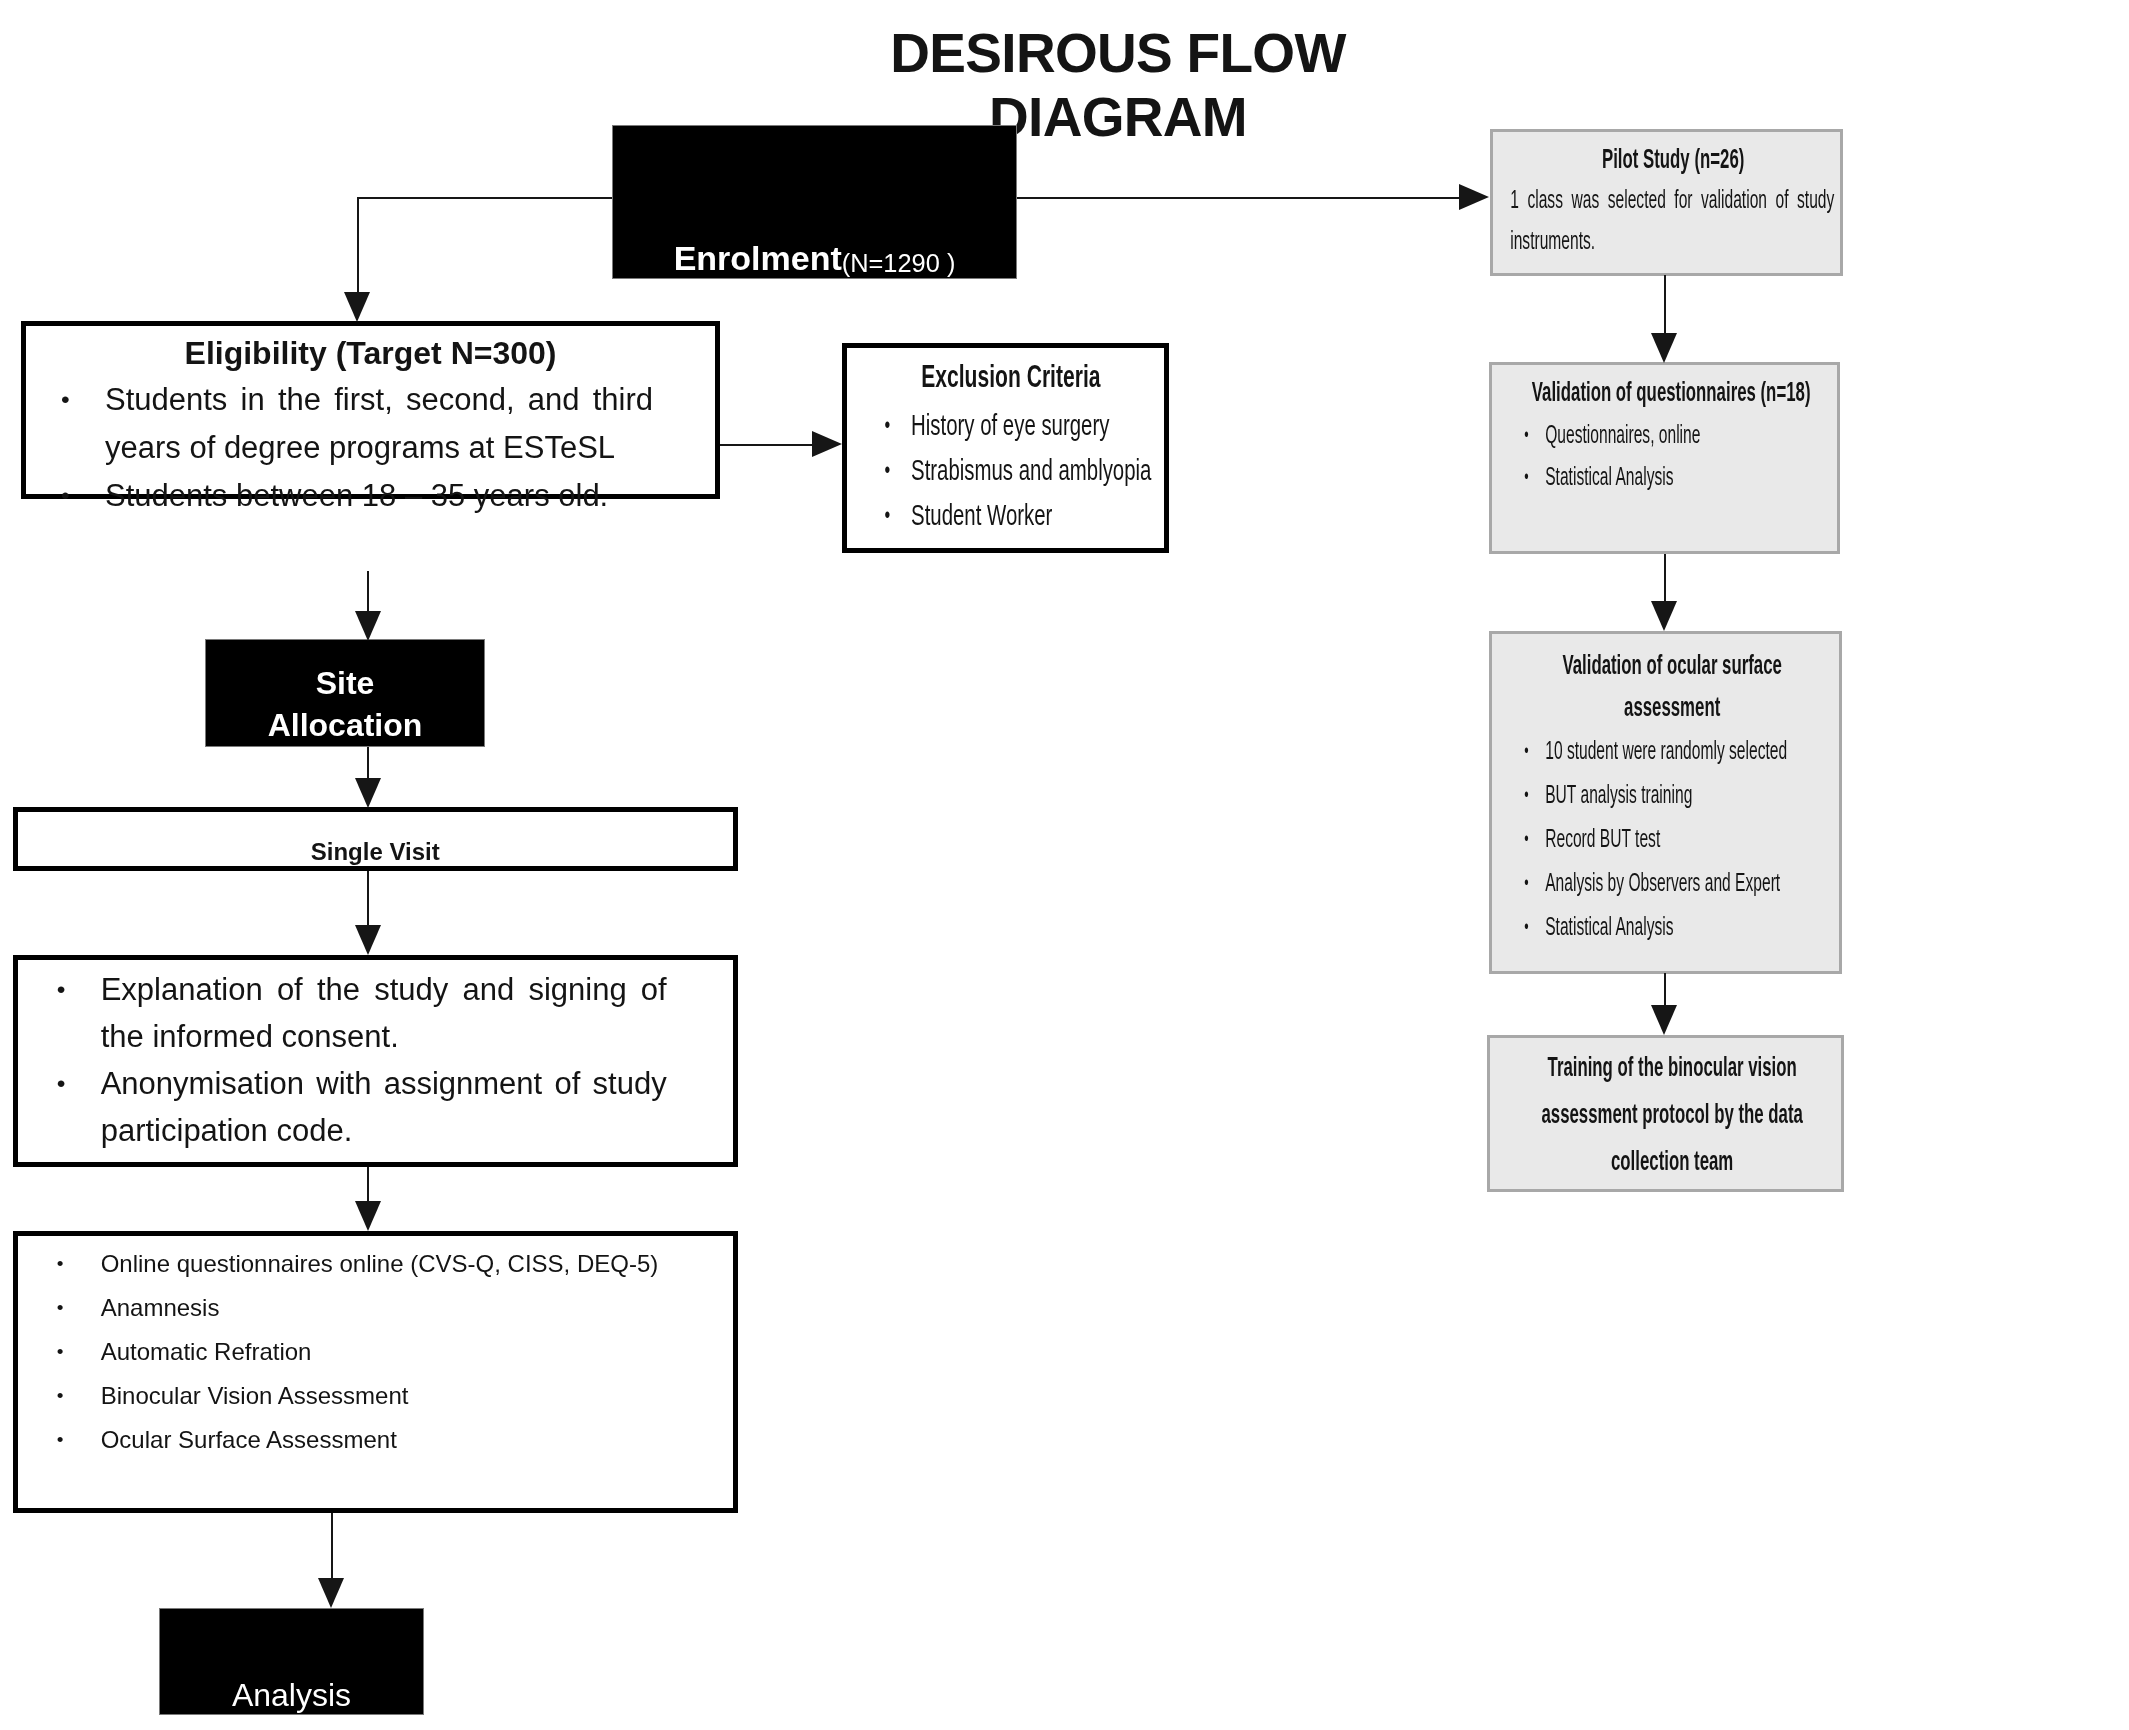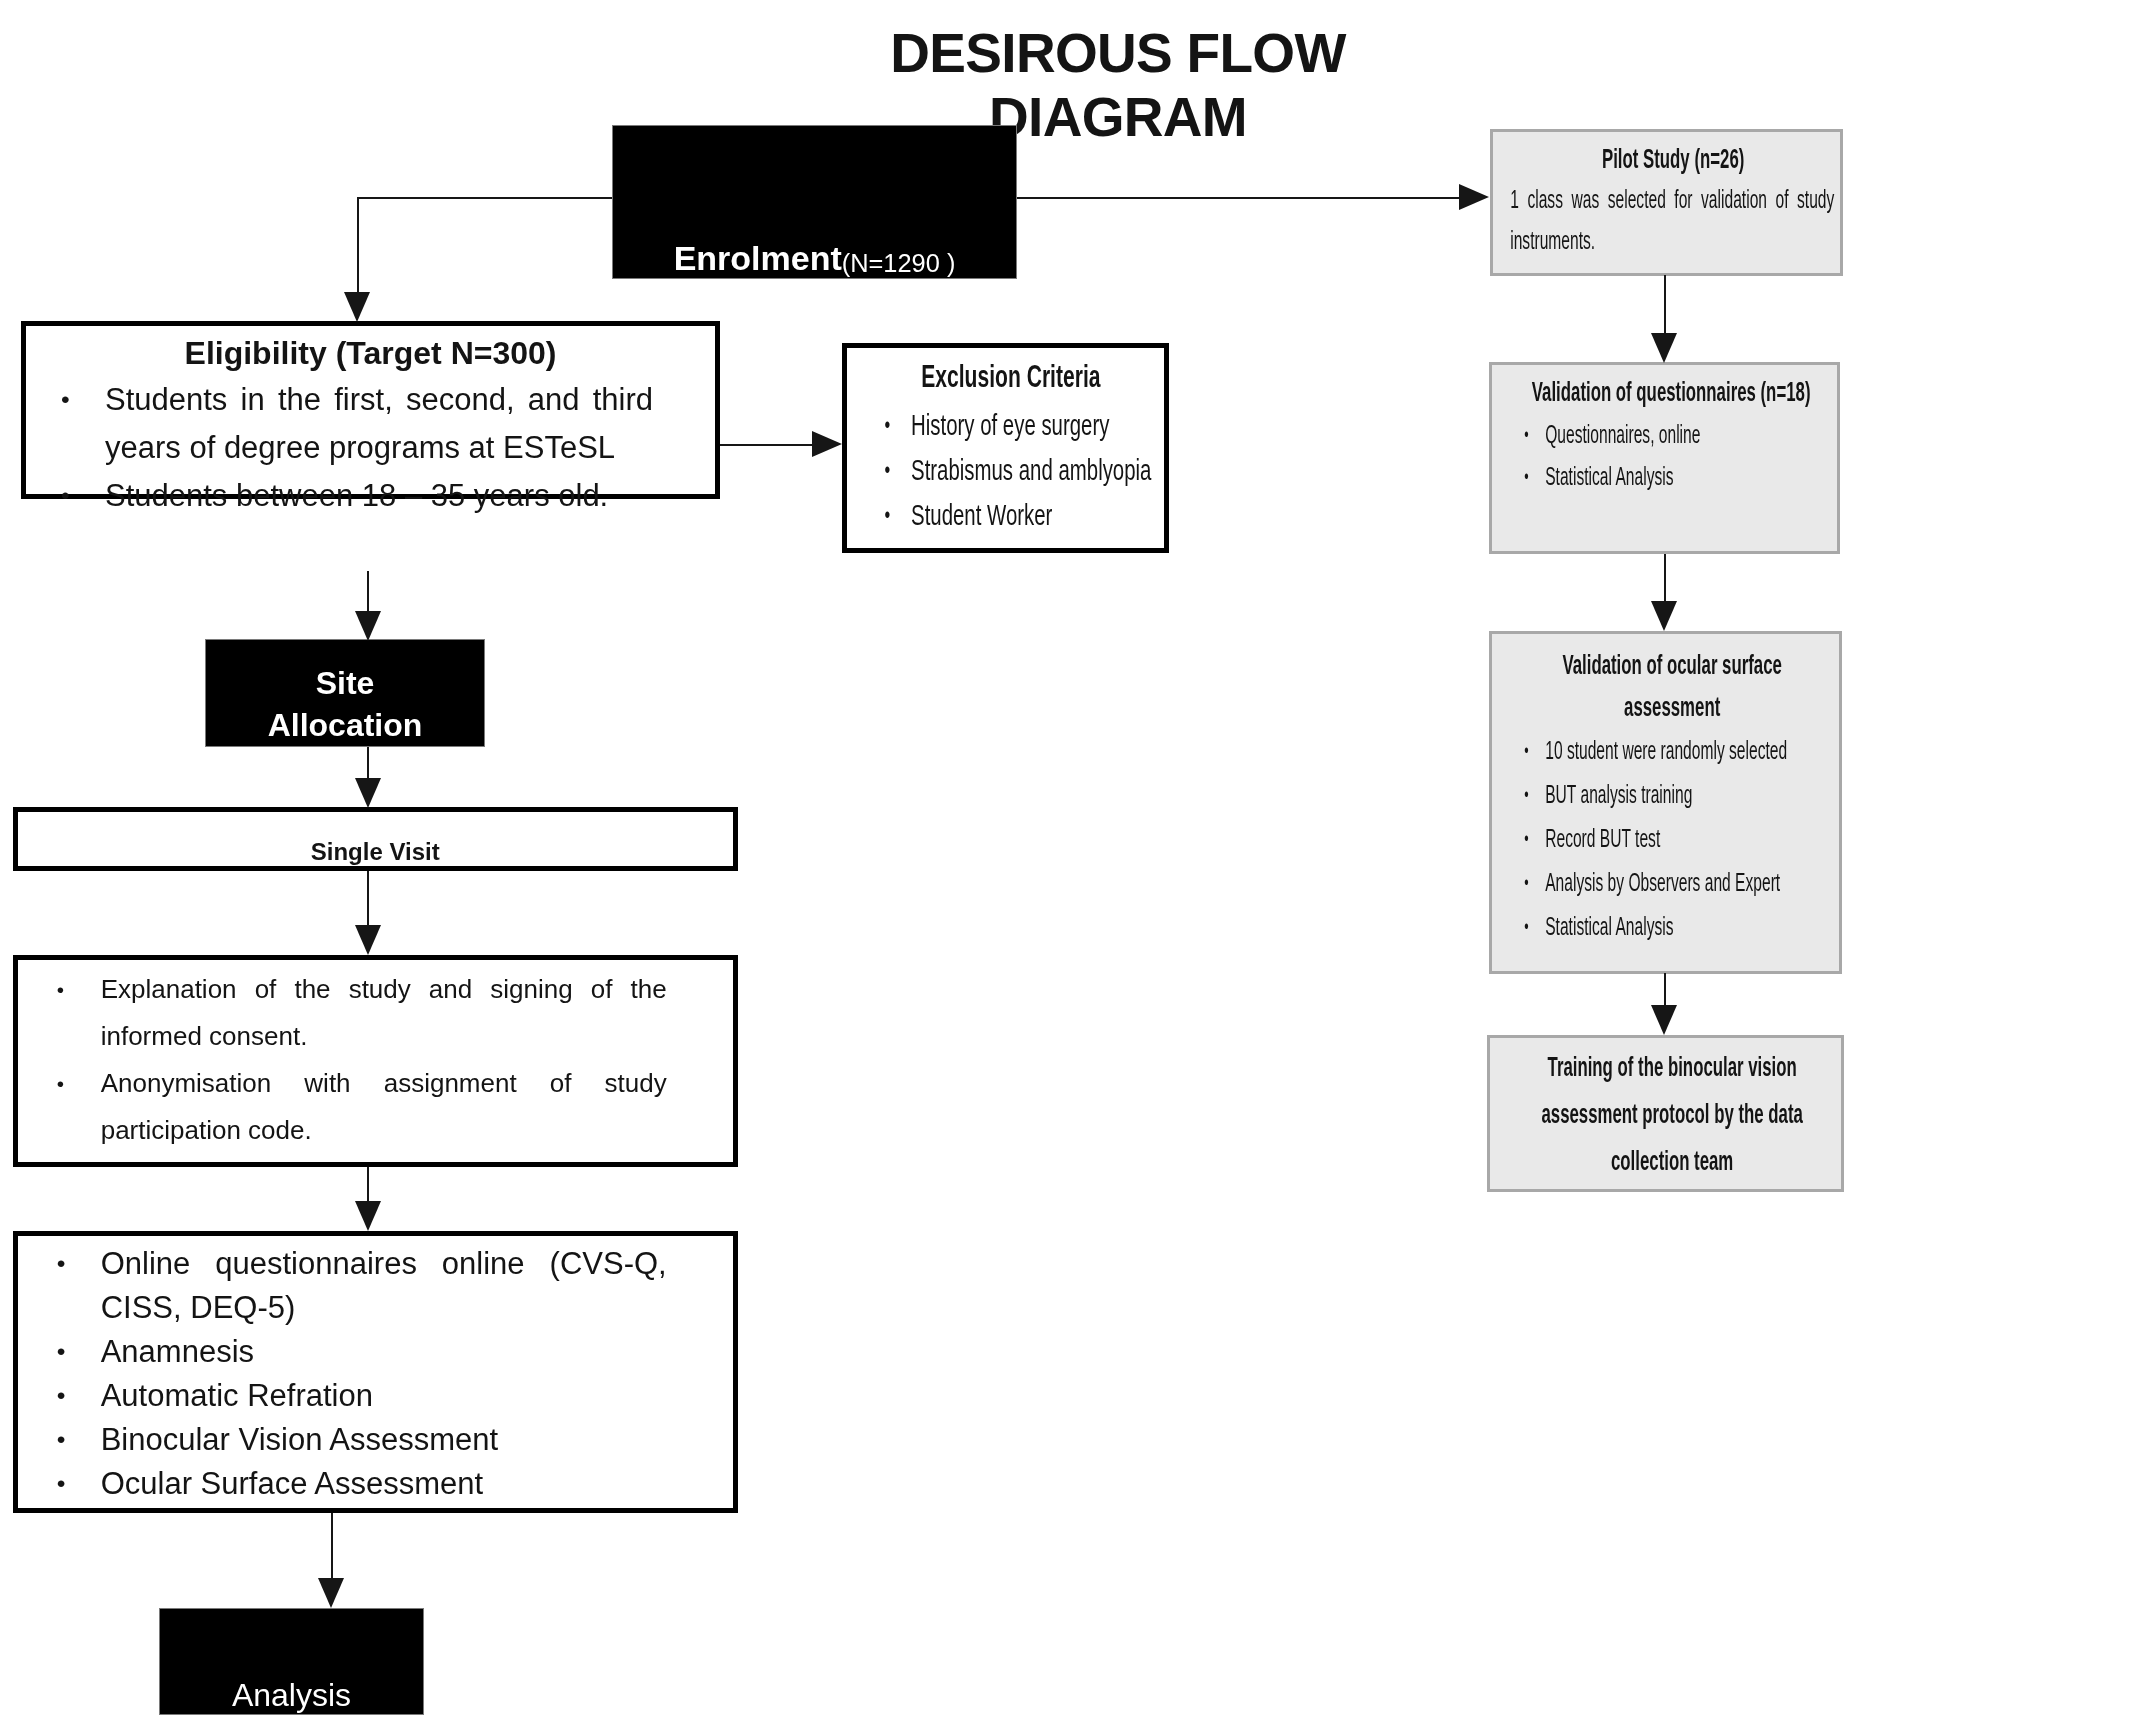--- a/index.html
+++ b/index.html
@@ -43,22 +43,22 @@
   #n-elig .ttl { font-size:32px; font-weight:bold; text-align:center; line-height:40px; margin:7px 0 2.8px; }
 
   #n-excl { left:842px; top:343px; width:327px; height:210px; font-size:30px; line-height:45px; padding-left:11.3px; }
   #n-excl .ttl { font-size:31px; line-height:40px; margin:8.5px 0 5.6px; }
 
   #n-site { left:205px; top:639px; width:280px; height:108px; font-size:32px; font-weight:bold; line-height:1.32; }
   #n-site .inner { width:219px; }
 
   #n-sv { left:12.7px; top:807px; width:725px; height:64px; font-size:24px; font-weight:bold; }
 
-  #n-consent { left:12.7px; top:955px; width:725px; height:212px; font-size:26px; line-height:47px; padding-top:5.6px; }
-  #n-proc { left:12.7px; top:1231px; width:725px; height:282px; font-size:31px; line-height:44px; padding-top:5.6px; }
+  #n-consent { left:12.7px; top:955px; width:725px; height:212px; font-size:31px; line-height:47px; padding-top:5.6px; }
+  #n-proc { left:12.7px; top:1231px; width:725px; height:282px; font-size:24px; line-height:44px; padding-top:5.6px; }
 
   #n-an { left:159px; top:1608px; width:265px; height:107px; font-size:32px; font-weight:400; }
 
   #n-pilot { left:1490px; top:129px; width:353px; height:147px; padding:5.6px 0 0 12.7px; }
   #n-pilot .ttl { font-size:28px; line-height:41px; }
   #n-pilot .bd { font-size:26px; line-height:41px; text-align:justify; padding:0 10px 0 7px; }
 
   #n-qval { left:1489px; top:362px; width:351px; height:192px; padding:5.6px 0 0 12.7px; }
   #n-qval .ttl { font-size:28px; line-height:42px; }
   #n-qval .b { font-size:26px; line-height:42px; }

